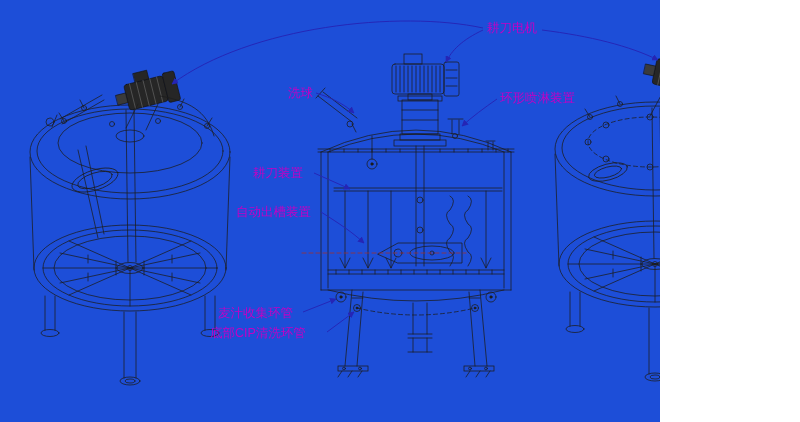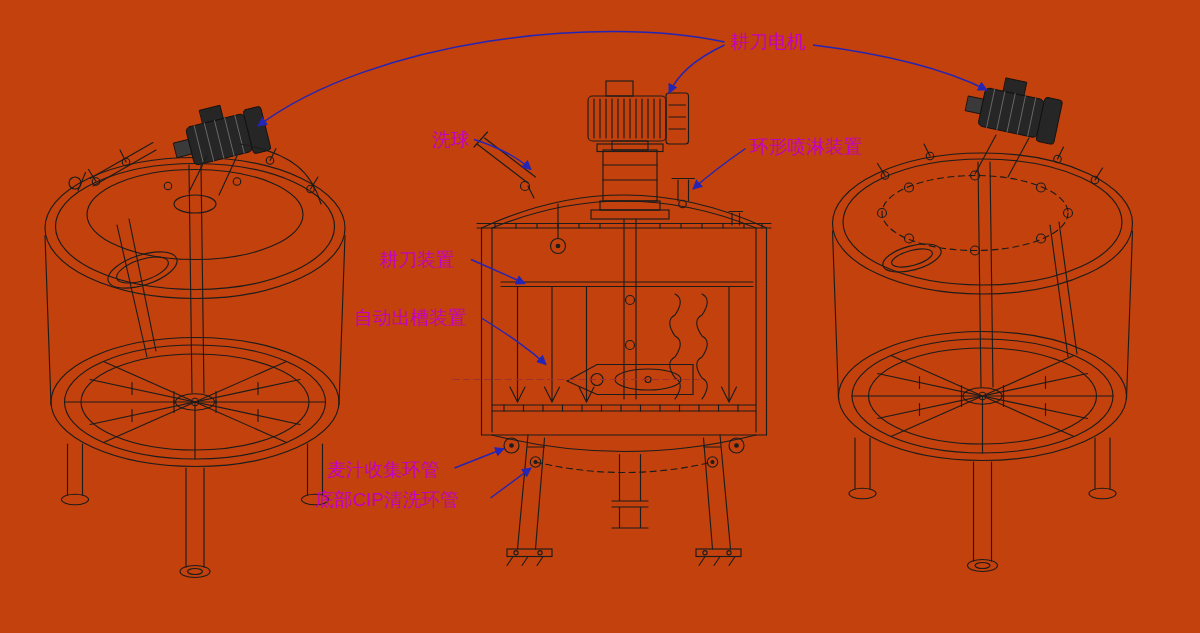--- a/index.html
+++ b/index.html
@@ -1,16 +1,16 @@
 <!DOCTYPE html>
 <html><head>
 <meta charset="utf-8">
 <style>
   html,body{margin:0;padding:0;background:#fff;}
-  .canvas{position:relative;width:800px;height:422px;background:#c2410c;overflow:hidden;
+  .canvas{position:relative;width:660px;height:422px;background:#1d4ed8;overflow:hidden;
           font-family:"Liberation Sans",sans-serif;}
   svg{position:absolute;left:0;top:0;}
   .ink{stroke:#1c1c1c;stroke-width:.75;fill:none;stroke-linecap:round;}
   .leader{stroke:#2525b5;stroke-width:.95;fill:none;}
   .lbl{fill:#c400c4;font-size:12.5px;font-family:"Liberation Sans",sans-serif;}
   .dash{stroke-dasharray:4 3;}
   .red{stroke:#a03030;stroke-width:.8;}
 </style>
 </head>
 <body>

